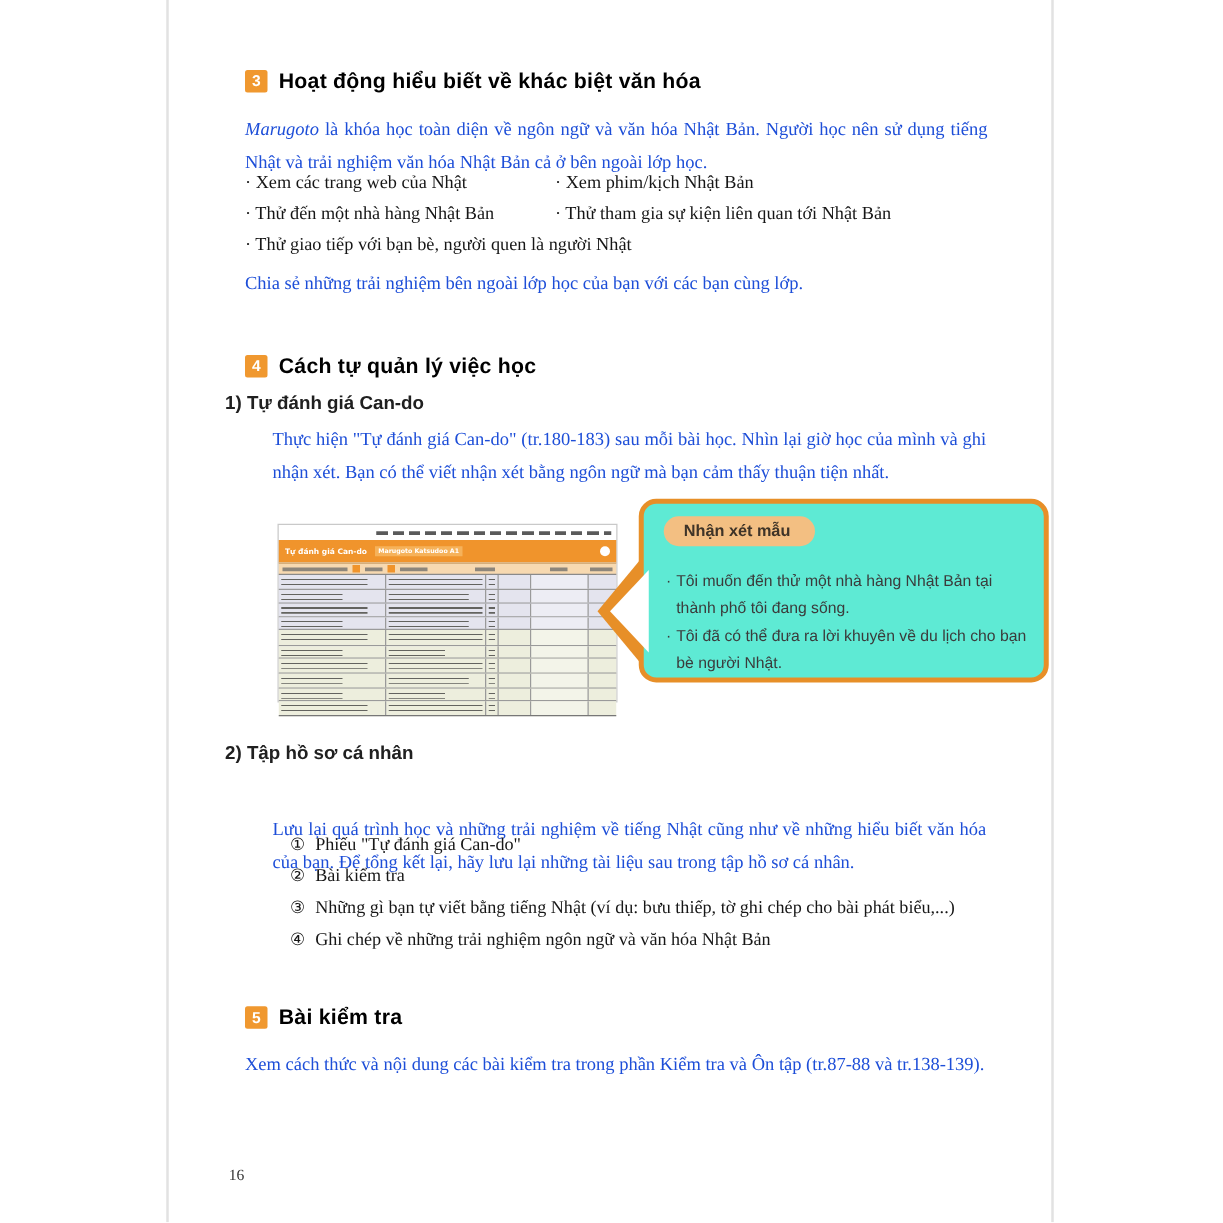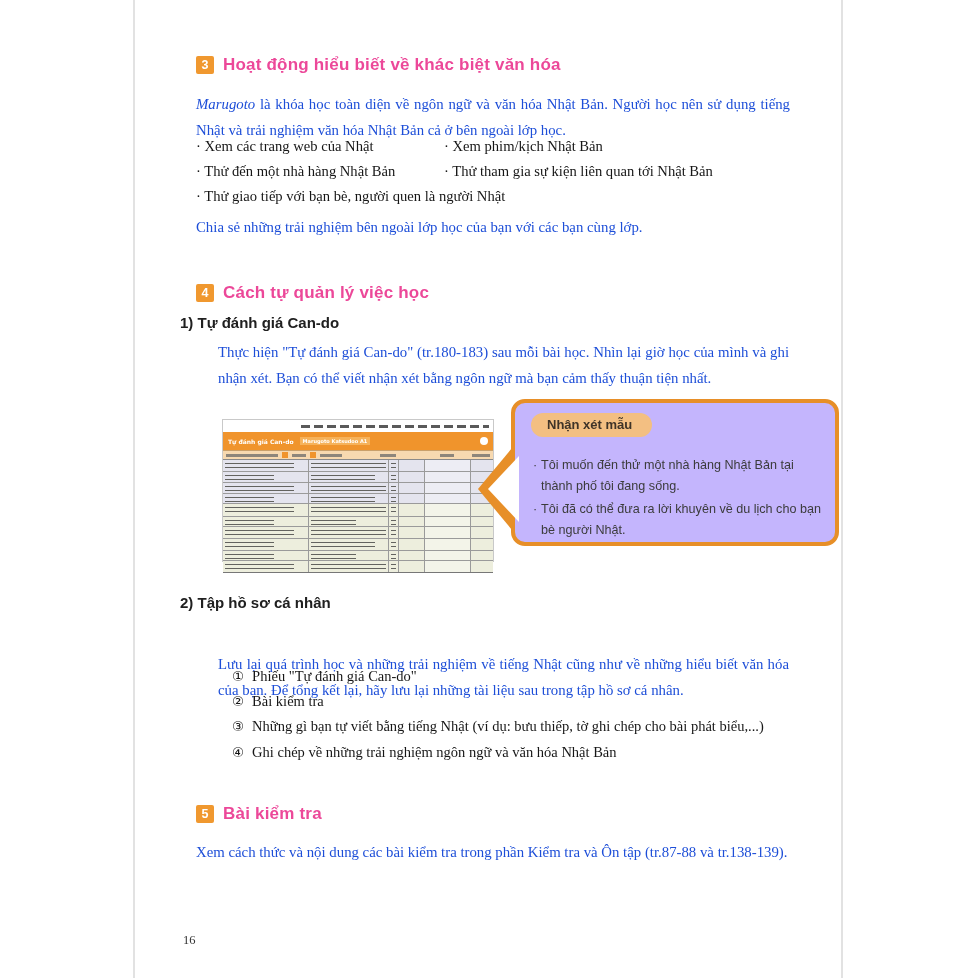--- a/index.html
+++ b/index.html
@@ -5,21 +5,21 @@
   html,body{margin:0;padding:0;background:#ffffff;}
   #stage{position:relative;width:978px;height:978px;background:#fff;overflow:hidden;
          font-family:"Liberation Serif","DejaVu Serif",serif;color:#1f1f1f;}
   .abs{position:absolute;}
   
   .edge{position:absolute;top:0;bottom:0;width:2px;background:#e2e2e2;}
   
   .sec-head{display:flex;align-items:center;gap:9px;}
   .badge{width:18px;height:18px;background:#f0982f;color:#fff;border-radius:2px;
          font:bold 12.5px "Liberation Sans",sans-serif;display:flex;align-items:center;justify-content:center;}
-  .sec-title{font:bold 17px "Liberation Sans",sans-serif;color:#ec4899;letter-spacing:.2px;}
+  .sec-title{font:bold 17px "Liberation Sans",sans-serif;color:#000000;letter-spacing:.2px;}
   .sub-title{font:bold 15px "Liberation Sans",sans-serif;color:#202020;}
   
   .para{font-size:14.8px;line-height:25.5px;text-align:justify;color:#1d4ed8;}
   .bullet{font-size:14.6px;color:#161616;white-space:nowrap;}
   .ital{font-style:italic;}
   .list-item{font-size:14.5px;color:#161616;white-space:nowrap;}
   .list-num{font-family:"DejaVu Sans",sans-serif;font-size:13.5px;margin-right:8px;}
   
   .sheet{left:222px;top:419px;width:272px;height:143px;background:#fff;
          border:1px solid #c9c9c9;box-sizing:border-box;font-family:"DejaVu Sans",sans-serif;}
@@ -40,21 +40,21 @@
   .s-row.oli{background:#edeedd;}
   .cell{box-sizing:border-box;border-right:1px solid #9a9a9a;padding:1px 2px;overflow:hidden;}
   .c1{width:86px;}.c2{width:80px;}.c3{width:10px;}.c4{width:26px;text-align:center;}
   .c5{width:46px;background:rgba(255,255,255,.35);}
   .c6{width:22px;border-right:none;text-align:right;}
   .scrib{height:6px;margin-top:1px;background:repeating-linear-gradient(0deg,#63635f 0 1px,transparent 1px 4px);}
   .w60{width:60%;}.w85{width:85%;}
   .circles{font-size:5px;line-height:8px;color:#3a3a3a;letter-spacing:1px;}
   .slashes{font-size:5px;line-height:8px;color:#3a3a3a;font-style:italic;}
   
-  .bubble{left:511px;top:399px;width:328px;height:147px;background:#c4b5fd;border:4px solid #e78f28;
+  .bubble{left:511px;top:399px;width:328px;height:147px;background:#5eead4;border:4px solid #e78f28;
           border-radius:14px;box-sizing:border-box;}
   .tail-outer{position:absolute;left:-37px;top:45px;width:0;height:0;
               border-top:41px solid transparent;border-bottom:41px solid transparent;
               border-right:34px solid #e78f28;}
   .tail-inner{position:absolute;left:-27px;top:53px;width:0;height:0;
               border-top:33px solid transparent;border-bottom:33px solid transparent;
               border-right:31px solid #ffffff;}
   .pill{position:absolute;left:16px;top:10px;background:#f3bf82;border-radius:13px;
         padding:4px 20px 5px 16px;font:bold 13px "Liberation Sans",sans-serif;color:#3f3428;}
   .bub-list{position:absolute;left:14px;right:12px;top:52px;

